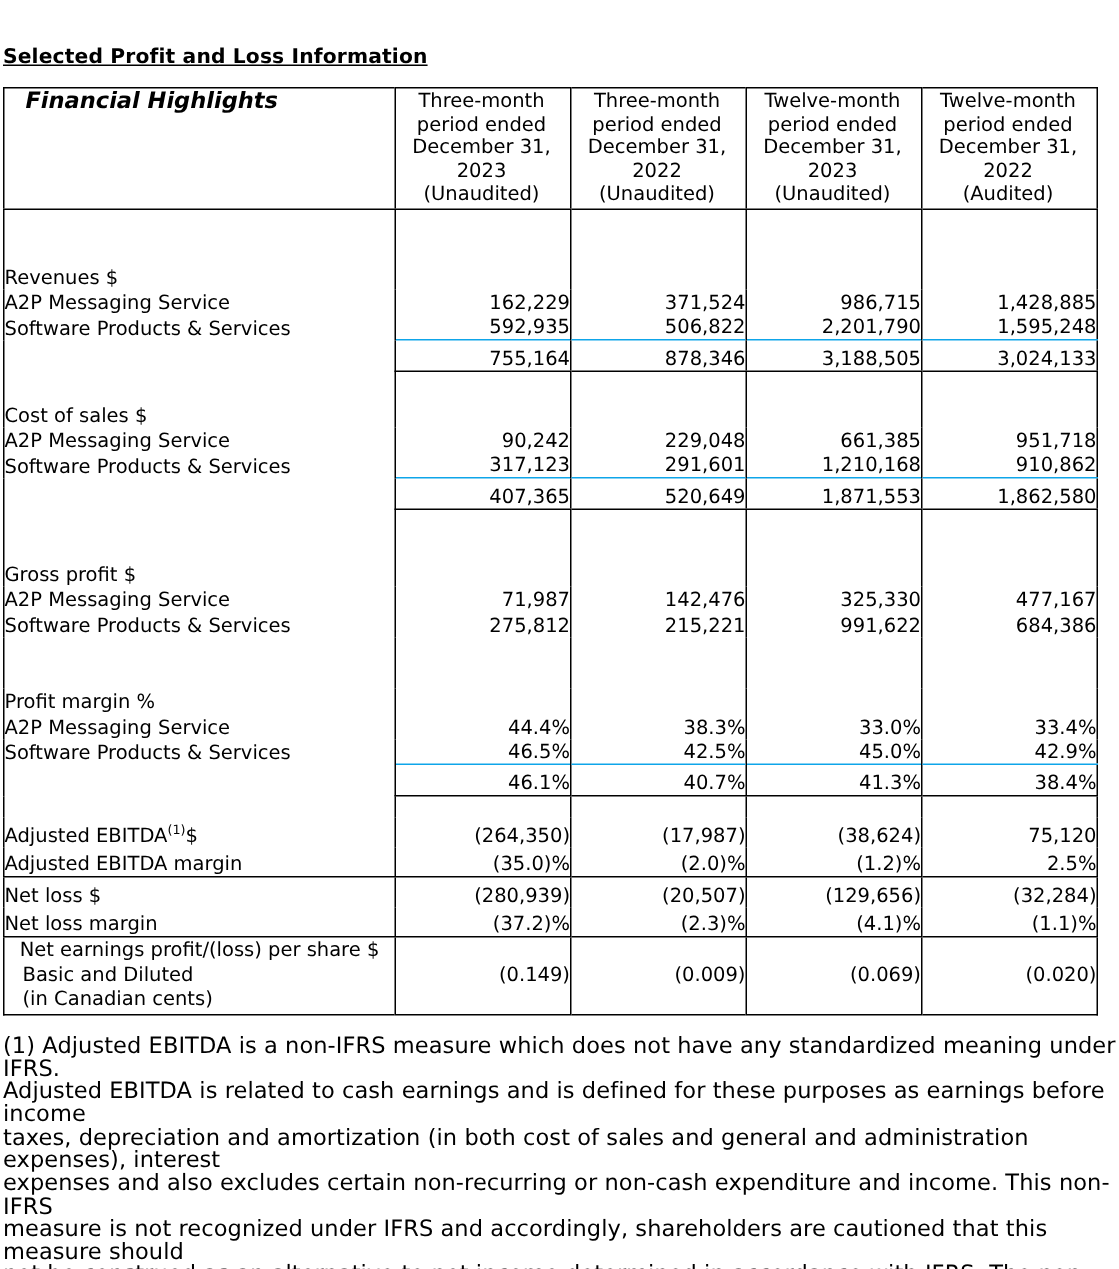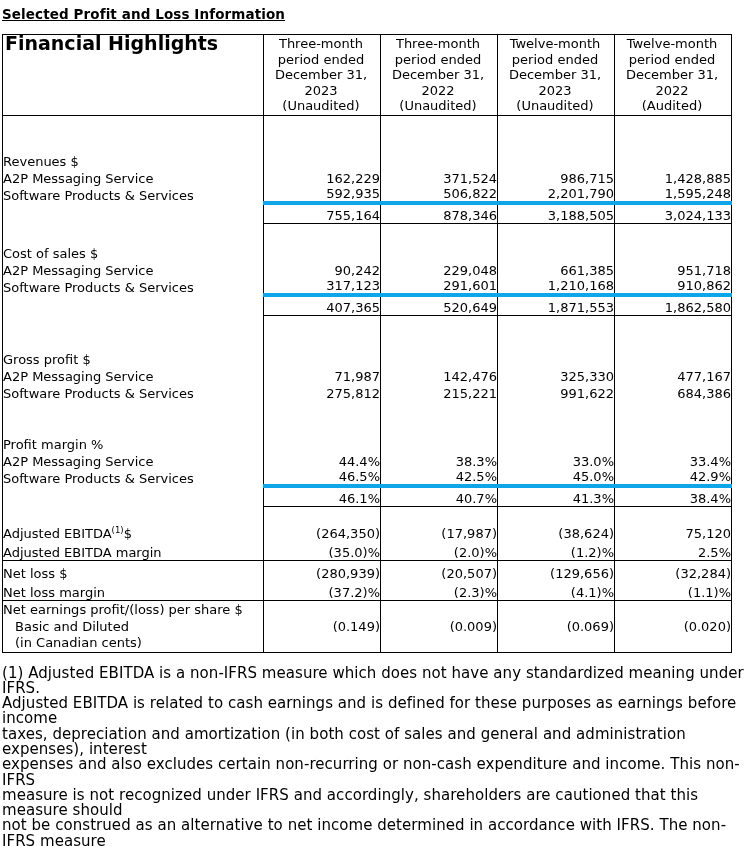--- a/index.html
+++ b/index.html
@@ -2,62 +2,62 @@
 <html><head>
 <meta charset="utf-8">
 <style>
   * { box-sizing: border-box; margin: 0; padding: 0; }
   html, body { background: #ffffff; }
   body {
     width: 746px; height: 846px;
     font-family: "DejaVu Sans", "Liberation Sans", sans-serif;
     color: #000; overflow: hidden;
   }
-  .page { width: 746px; height: 657px; padding: 6px 0 0 2px; }
+  .page { width: 746px; height: 657px; padding: 6px 0 0 2px; margin-top: 24px; }
   .doc-title {
     font-size: 13.5px; font-weight: bold; text-decoration: underline;
     margin-bottom: 12px; letter-spacing: 0.1px;
   }
   table.fin {
     border-collapse: collapse; table-layout: fixed;
     width: 729px; border: 1px solid #000;
   }
   table.fin td {
     font-size: 13px; line-height: 15px; vertical-align: bottom;
     overflow: hidden; padding: 0;
   }
   table.fin td + td { border-left: 1px solid #000; }
   
   tr.hdr td {
     border-bottom: 1px solid #000; vertical-align: top;
     height: 81px; padding-top: 1px;
   }
-  tr.hdr td.hlbl { font-weight: bold; font-size: 19px; padding-left: 2px; }
+  tr.hdr td.hlbl { font-weight: bold; font-size: 15px; padding-left: 14px; font-style: italic; }
   tr.hdr td.hcol {
     text-align: center; padding-right: 2px;
     white-space: pre-line; line-height: 15.6px;
   }
   
   td.lbl { text-align: left; padding-left: 3px; }
   td.num { text-align: right; padding-right: 7px; }
   tr.h17 > td { height: 17px; }
   tr.h20 > td { height: 20px; }
-  tr.tot > td.num { border-top: 4px solid #0ea5e9; border-bottom: 1px solid #000; height: 21px; }
+  tr.tot > td.num { border-top: 1px solid #0ea5e9; border-bottom: 1px solid #000; height: 21px; }
   tr.rule > td { border-bottom: 1px solid #000; }
   
   tr.sp36 > td { height: 36px; }
   tr.sp20 > td { height: 20px; }
   tr.sp34 > td { height: 34px; }
   tr.sp14 > td { height: 14px; }
   
   tr.eps > td { height: 50px; }
   tr.eps > td.lbl { vertical-align: top; padding-top: 1px; }
   tr.eps > td.num { vertical-align: middle; }
   td.lbl .ind { padding-left: 12px; line-height: 16.5px; }
-  td.lbl .l1 { line-height: 16.5px; }
+  td.lbl .l1 { line-height: 16.5px; text-align: center; }
   sup.fn-ref { font-size: 8.5px; vertical-align: super; line-height: 0; }
   
   .footnote {
     margin-top: 13px; width: 742px;
     font-size: 15px; line-height: 15.3px;
     white-space: pre-line; letter-spacing: 0.05px;
   }
 </style>
 </head>
 <body>

